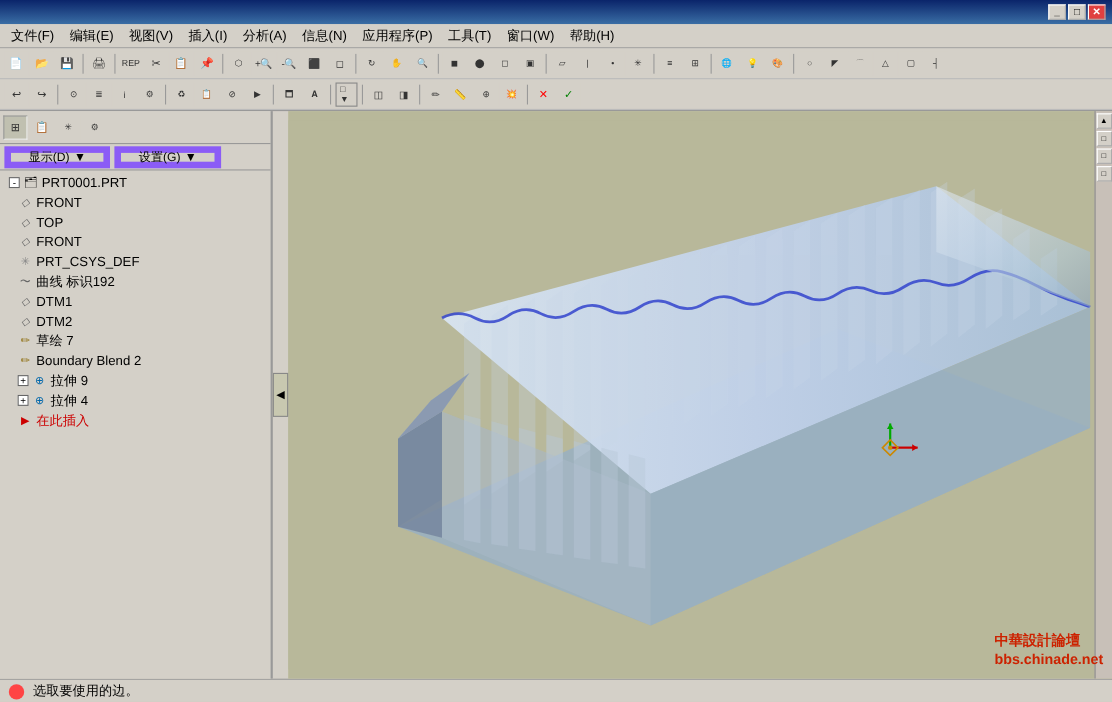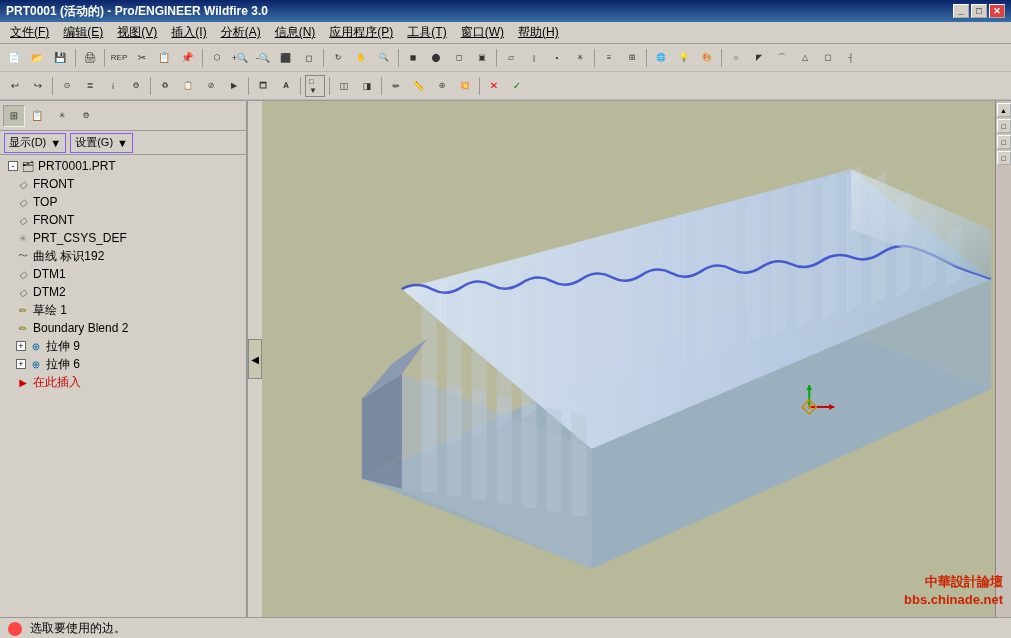--- a/index.html
+++ b/index.html
@@ -50,21 +50,20 @@
       display: flex;
       align-items: center;
       padding: 0 4px;
       gap: 2px;
     }
     .menu-item {
       padding: 2px 6px;
       cursor: pointer;
       font-size: 12px;
       color: #000;
-      text-decoration: underline;
     }
 
     
     #toolbar-area {
       background: #d4d0c8;
       border-bottom: 1px solid #999;
     }
     .toolbar-row {
       height: 28px;
       display: flex;
@@ -118,25 +117,25 @@
       height: 24px;
       display: flex;
       align-items: center;
       padding: 2px 4px;
       gap: 4px;
       border-bottom: 1px solid #999;
     }
     .panel-dropdown {
       height: 20px;
       background: #d4d0c8;
-      border: 1px solid #8b5cf6;
+      border: 6px solid #8b5cf6;
       font-size: 11px;
       display: flex;
       align-items: center;
-      padding: 0 4px;
+      padding: 0 16px;
       cursor: pointer;
       gap: 4px;
     }
     #model-tree {
       flex: 1;
       overflow-y: auto;
       padding: 2px 0;
     }
     .tree-item {
       display: flex;
@@ -216,21 +215,21 @@
     }
 
     
     #watermark {
       position: absolute;
       bottom: 8px;
       right: 8px;
       color: #cc2200;
       font-size: 13px;
       font-weight: bold;
-      text-align: right;
+      text-align: left;
       line-height: 1.4;
       pointer-events: none;
     }
 
     
     #right-panel-buttons {
       width: 16px;
       background: #c8c0b8;
       border-left: 1px solid #888;
       display: flex;
@@ -254,21 +253,20 @@
     
     #viewport svg {
       width: 100%;
       height: 100%;
     }
   </style>
 </head>
 <body>
 
 <div id="title-bar">
-  <span>PRT0001 (活动的) - Pro/ENGINEER Wildfire 3.0</span>
   <div id="title-bar-buttons">
     <div class="title-btn">_</div>
     <div class="title-btn">□</div>
     <div class="title-btn" style="background:#e04040;color:white;">✕</div>
   </div>
 </div>
 
 <div id="menu-bar">
   <span class="menu-item">文件(F)</span>
   <span class="menu-item">编辑(E)</span>
@@ -427,38 +425,38 @@
         <span>DTM1</span>
       </div>
 
       <div class="tree-item tree-indent-1">
         <span class="tree-icon" style="color:#666; font-style:italic;">◇</span>
         <span>DTM2</span>
       </div>
 
       <div class="tree-item tree-indent-1">
         <span class="tree-icon" style="color:#886600;">✏</span>
-        <span>草绘 1</span>
+        <span>草绘 7</span>
       </div>
 
       <div class="tree-item tree-indent-1">
         <span class="tree-icon" style="color:#886600;">✏</span>
         <span>Boundary Blend 2</span>
       </div>
 
       <div class="tree-item tree-indent-1">
         <div class="tree-expander">+</div>
         <span class="tree-icon" style="color:#0066aa;">⊕</span>
         <span>拉伸 9</span>
       </div>
 
       <div class="tree-item tree-indent-1">
         <div class="tree-expander">+</div>
         <span class="tree-icon" style="color:#0066aa;">⊕</span>
-        <span>拉伸 6</span>
+        <span>拉伸 4</span>
       </div>
 
       <div class="tree-item tree-indent-1" style="color:#cc0000;">
         <span class="tree-icon" style="color:#cc0000;">▶</span>
         <span>在此插入</span>
       </div>
     </div>
   </div>
 
   <div id="collapse-arrow" style="position:relative; width:14px; background:#c8c8b0; border:1px solid #888; display:flex; align-items:center; justify-content:center; cursor:pointer; font-size:10px; flex-shrink:0;">

